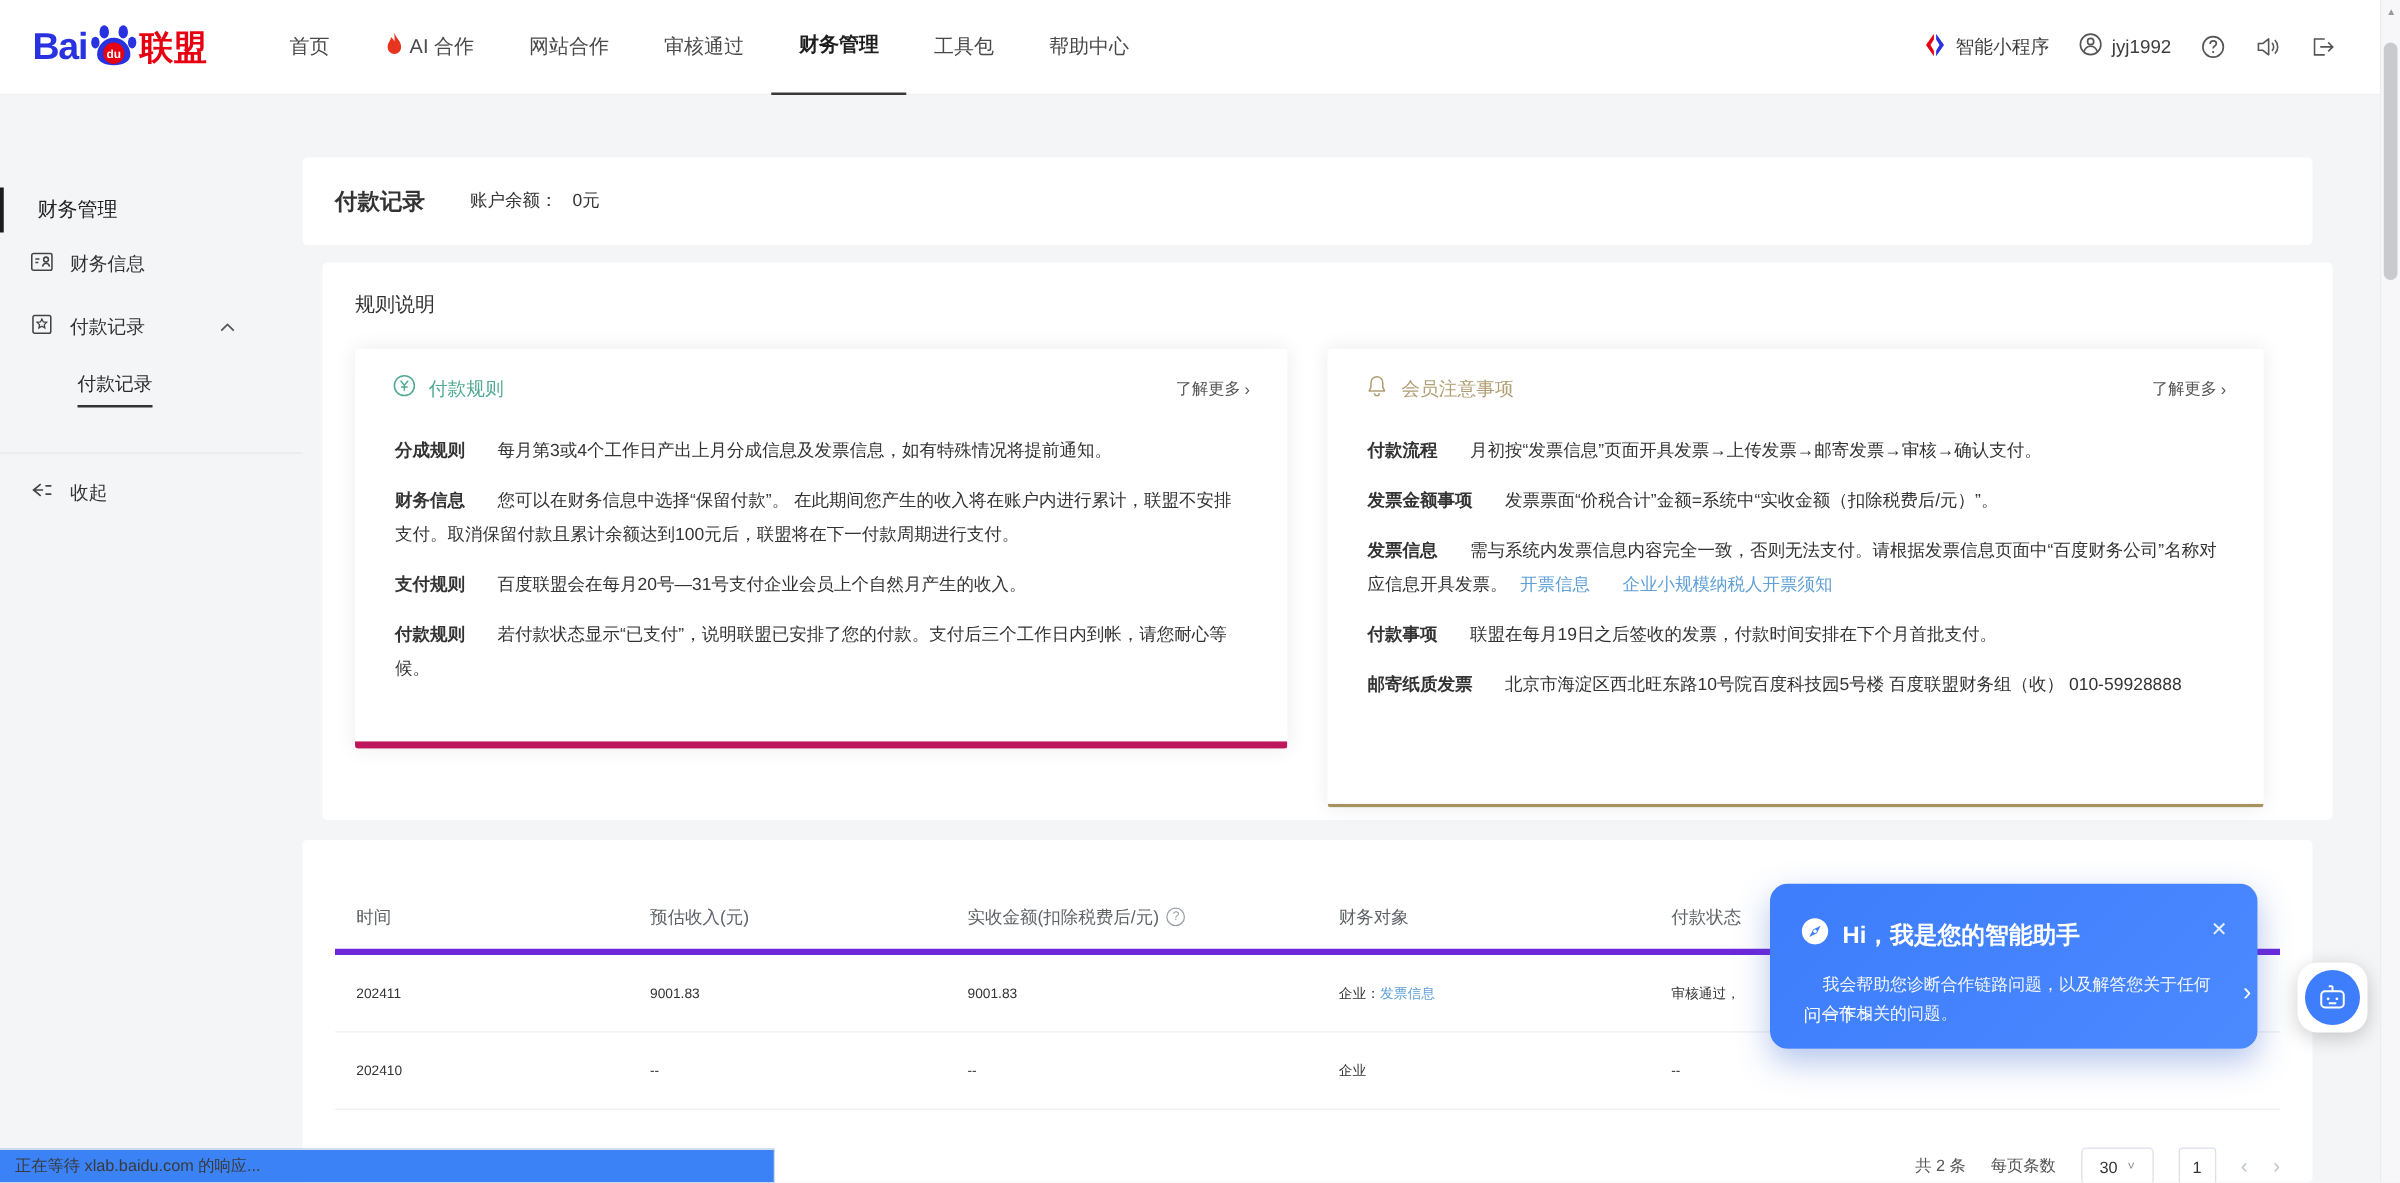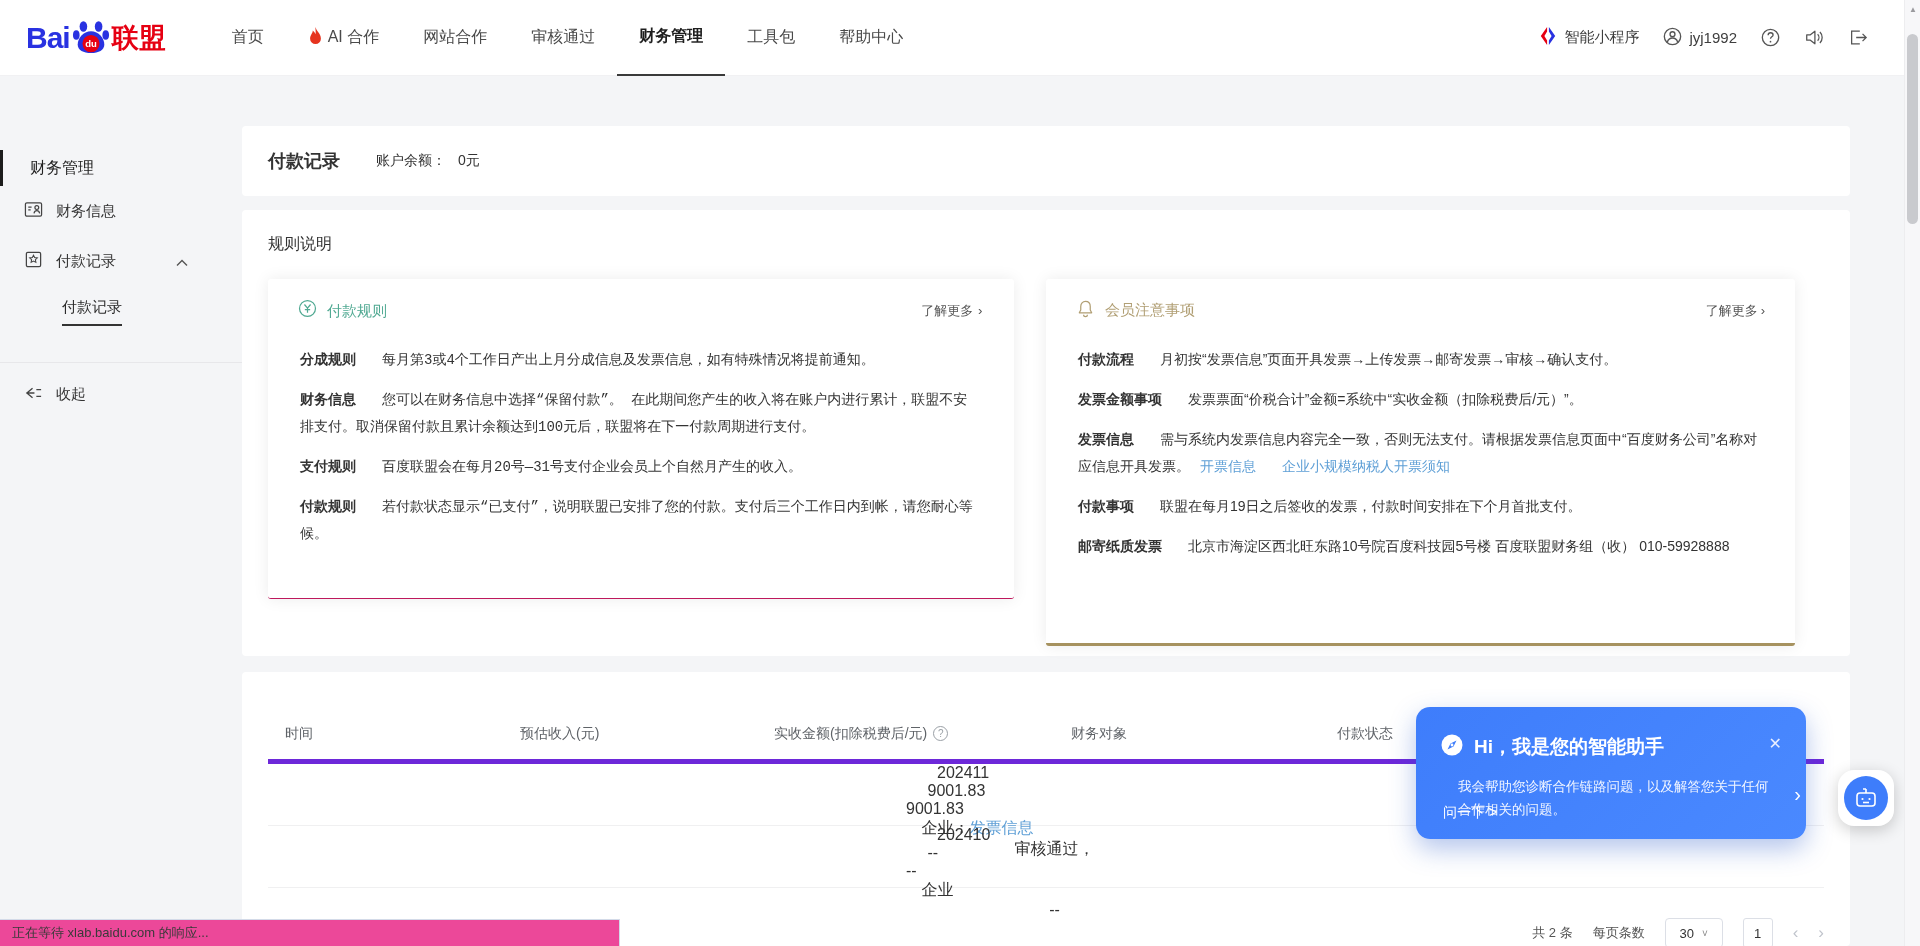--- a/index.html
+++ b/index.html
@@ -42,45 +42,45 @@
 
   
   .main { position:absolute; left:242px; top:76px; width:1608px; height:870px; }
   .panel { background:#fff; border-radius:4px; }
   .panel-head { position:absolute; top:50px; left:0; width:100%; height:70px;
     display:flex; align-items:center; padding:0 26px; }
   .page-title { font-size:18px; font-weight:600; color:#333; }
   .balance { margin-left:36px; font-size:14px; color:#333; display:flex; }
   .balance .val { margin-left:12px; }
 
-  .panel-rules { position:absolute; top:134px; left:0; width:100%; height:446px;
+  .panel-rules { position:absolute; top:134px; left:16px; width:100%; height:446px;
     padding:24px 26px; }
   .rules-title { font-size:16px; color:#333; }
   .cards { display:flex; margin-top:24px; gap:32px; align-items:flex-start; }
   .card { background:#fff; border-radius:3px; box-shadow:0 0 16px rgba(0,0,0,.08); }
-  .card-left  { width:746px; height:320px; border-bottom:1px solid #be185d;font-family:Liberation Mono, monospace; }
+  .card-left  { width:746px; height:320px; border-bottom:6px solid #be185d; }
   .card-right { width:749px; height:367px; border-bottom:3px solid #A6925F; }
   .card-head { display:flex; align-items:center; padding:20px 30px 0; }
   .card-title { font-size:15px; margin-left:10px; }
   .card-left  .card-title { color:#50A992; }
   .card-right .card-title { color:#B19F74; }
   .card-more { margin-left:auto; font-size:13px; color:#555; cursor:pointer; display:flex; align-items:center; gap:3px; }
   .card-more .gt { font-size:13px; }
   .card-body { padding:24px 34px 0 32px; font-size:14px; color:#333; }
   .card-p { margin-bottom:13px; line-height:27px; }
   .card-p b { margin-right:26px; }
   .card-p a { color:#5E9FD6; text-decoration:none; cursor:pointer; }
   .card-p a.l1 { margin-left:10px; }
   .card-p a.l2 { margin-left:26px; }
 
   .panel-table { position:absolute; top:596px; left:0; width:100%; height:274px; padding:0 26px; }
   .t-head { display:flex; align-items:center; margin-top:36px; height:56px;
     font-size:14px; color:#5f6368; border-bottom:5px solid #6d28d9; padding-left:17px; }
-  .t-row { display:flex; align-items:center; height:62px; font-size:16px; color:#333;
-    border-bottom:1px solid #f0f0f1; padding-left:17px;flex-direction:column; }
+  .t-row { display:flex; align-items:center; height:62px; font-size:11px; color:#333;
+    border-bottom:1px solid #f0f0f1; padding-left:17px; }
   .c1{width:235px;} .c2{width:254px;} .c3{width:297px;} .c4{width:266px;} .c5{flex:1;}
   .hd3 { display:flex; align-items:center; gap:6px; }
   .q-icon { display:inline-flex; width:15px; height:15px; border:1px solid #9aa0a6; border-radius:50%;
     align-items:center; justify-content:center; font-size:10px; color:#9aa0a6; cursor:pointer; }
   .t-row a { color:#5E9FD6; text-decoration:none; cursor:pointer; }
 
   .pagination { position:absolute; right:26px; top:246px; display:flex; align-items:center;
     gap:20px; font-size:13px; color:#555; }
   .pp-box { width:58px; height:30px; border:1px solid #dcdfe6; border-radius:4px; background:#fff;
     display:flex; align-items:center; justify-content:center; gap:8px; cursor:pointer; color:#333; }
@@ -108,21 +108,21 @@
 
   
   .scrollbar { position:absolute; right:0; top:0; width:16px; height:946px;
     background:#f7f7f9; border-left:1px solid #ededef; z-index:20; }
   .sb-up { position:absolute; top:5px; left:0; width:16px; text-align:center; font-size:8px; color:#9a9a9e; cursor:pointer; }
   .sb-thumb { position:absolute; left:2px; top:34px; width:11px; height:190px;
     background:#c9cace; border-radius:6px; cursor:pointer; }
 
   
   .statusbar { position:absolute; left:0; bottom:0; width:620px; height:27px;
-    background:#ec4899; border:1px solid #d3dae8; border-left:none; border-bottom:none;
+    background:#3b82f6; border:1px solid #d3dae8; border-left:none; border-bottom:none;
     display:flex; align-items:center; padding-left:12px; font-size:13px; color:#3a3a3a; z-index:15; }
 </style>
 </head>
 <body>
 
 <div class="topnav">
   <div class="logo">
     <span class="logo-bai">Bai</span>
     <span class="logo-paw">
       <svg width="38" height="38" viewBox="0 0 40 40">

